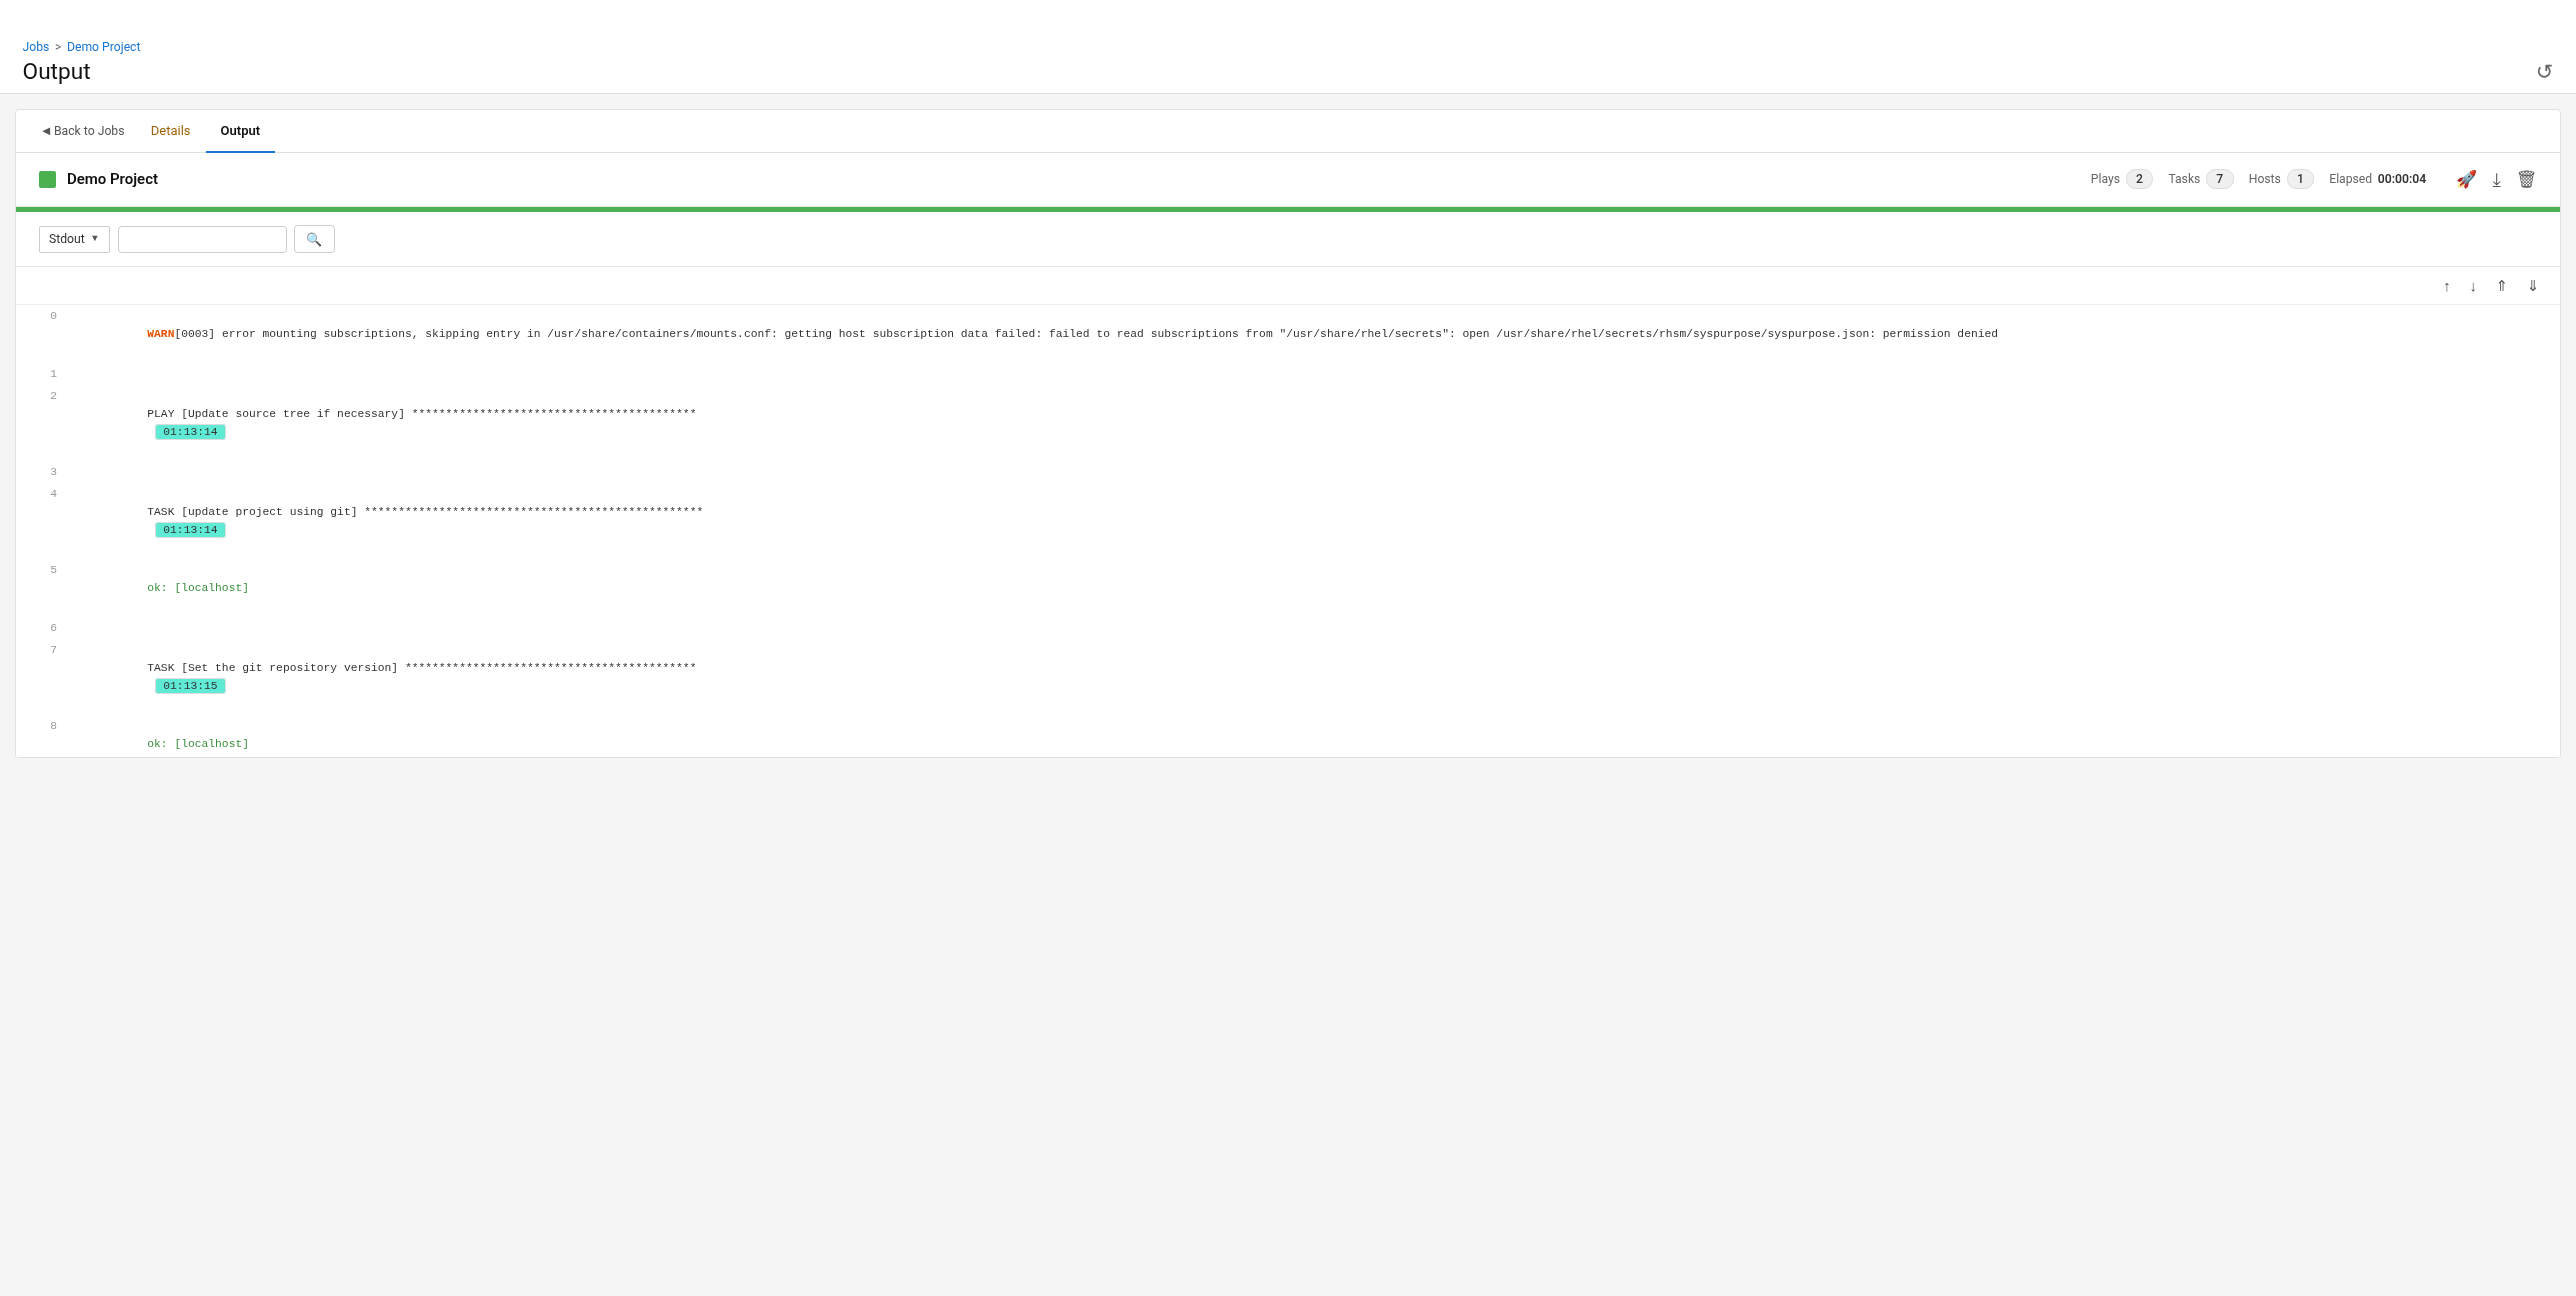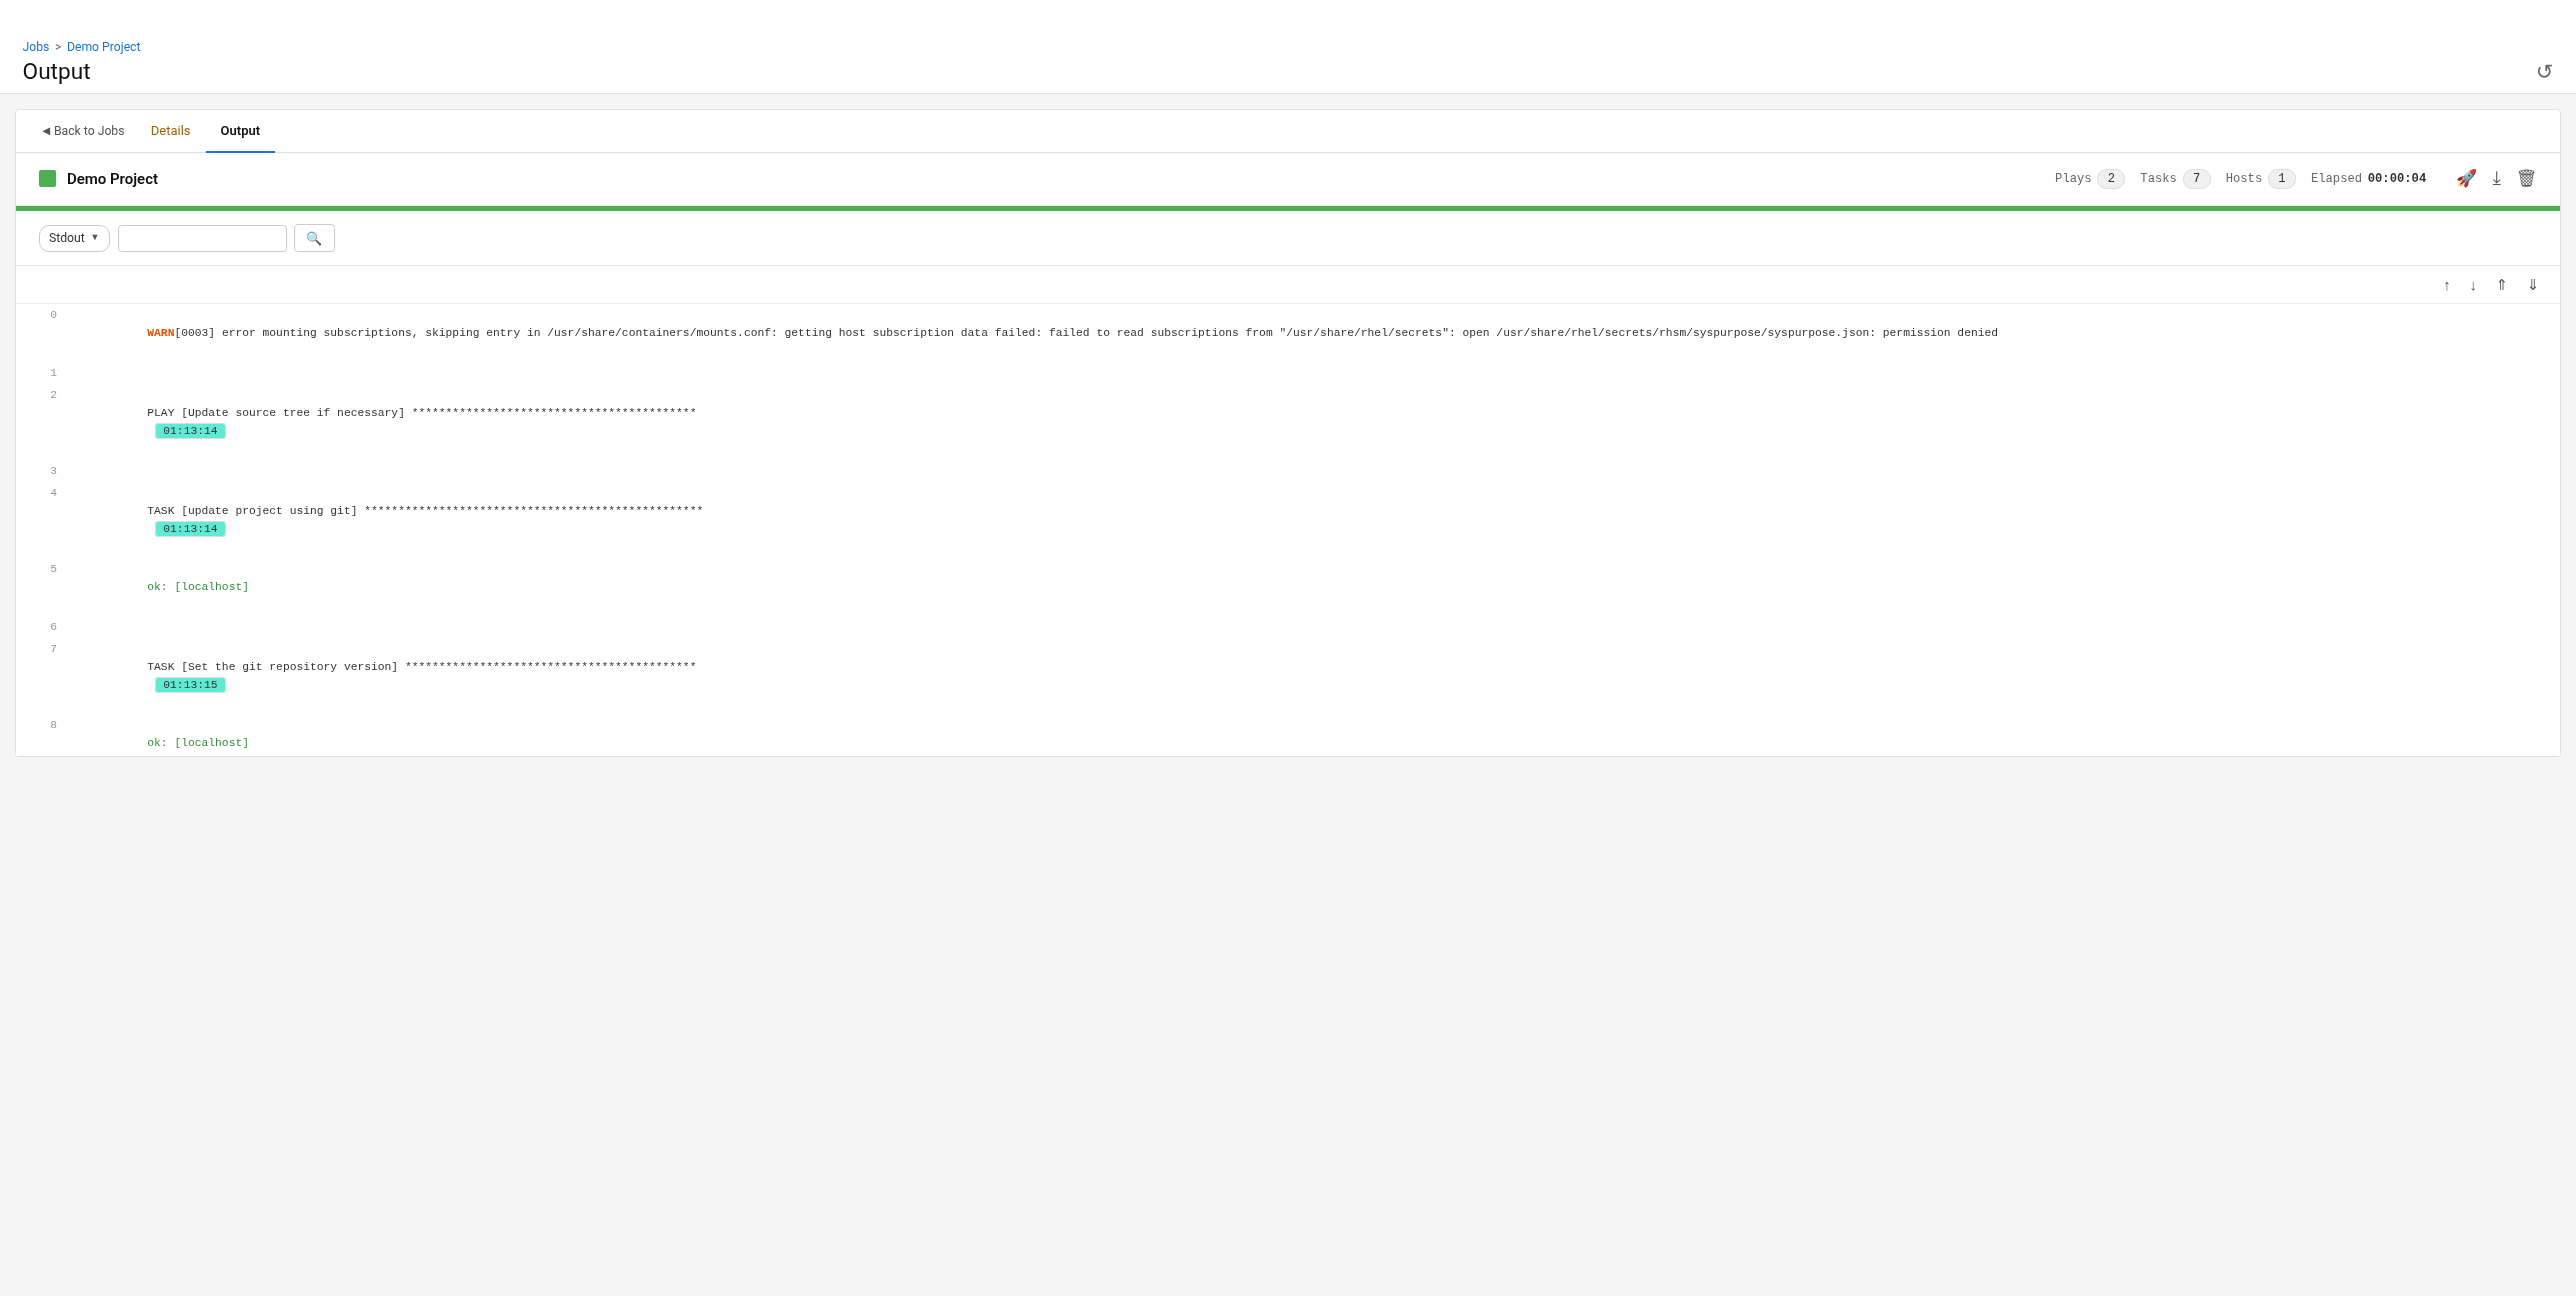--- a/index.html
+++ b/index.html
@@ -124,21 +124,20 @@
 
     .job-name {
       font-size: 15px;
       font-weight: 600;
       color: #111;
     }
 
     .job-stats {
       display: flex;
       gap: 15px;
-      font-family: Liberation Mono, monospace;
     }
 
     .stat-item {
       display: flex;
       align-items: center;
       gap: 5.6px;
     }
 
     .stat-label {
       color: #666;
@@ -185,21 +184,21 @@
       align-items: center;
       gap: 7.5px;
       padding: 13px 22.6px;
       border-bottom: 0.9px solid #e8e8e8;
     }
 
     .stdout-select {
       display: flex;
       gap: 5.6px;
       border: 0.9px solid #ccc;
-      border-radius: 10px;
+      border-radius: 2px;
       padding: 5.6px 9.4px;
       font-size: 12.2px;
       cursor: pointer;
       background: #fff;
     }
 
     .stdout-select-arrow {
       font-size: 9.4px;
       color: #555;
     }

